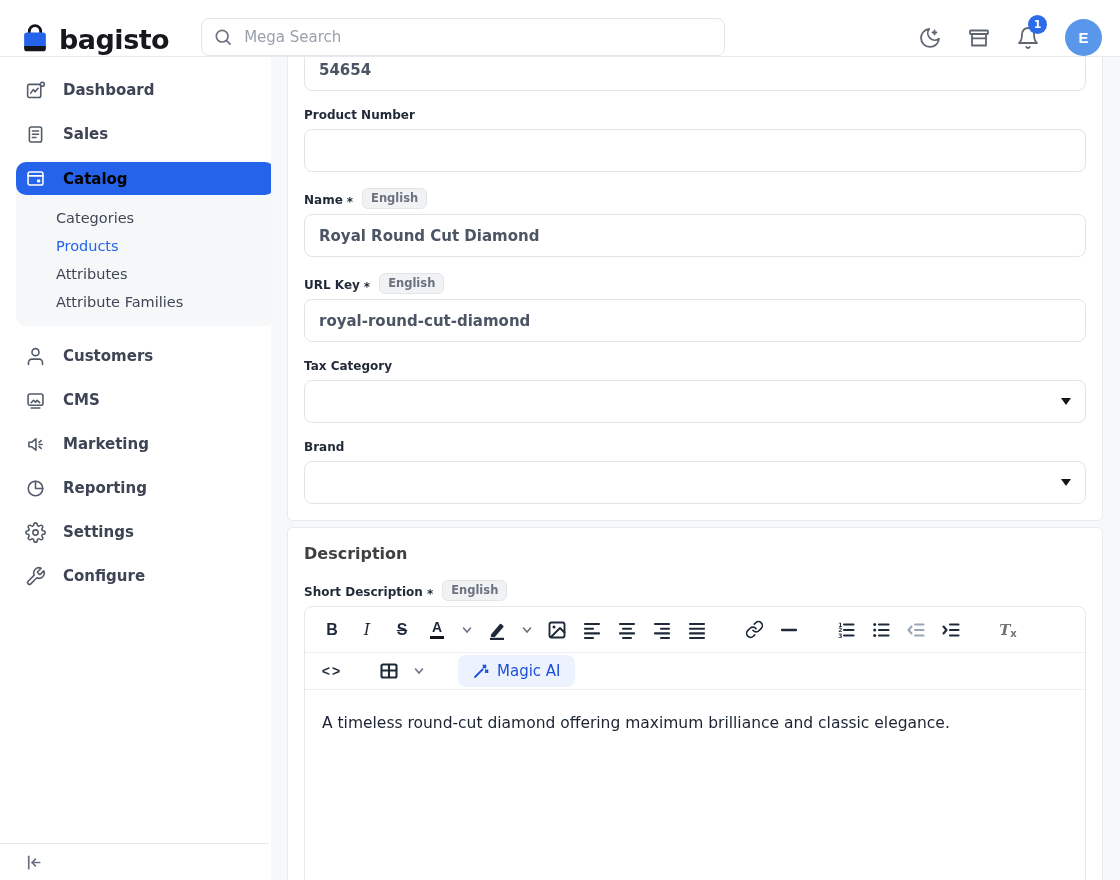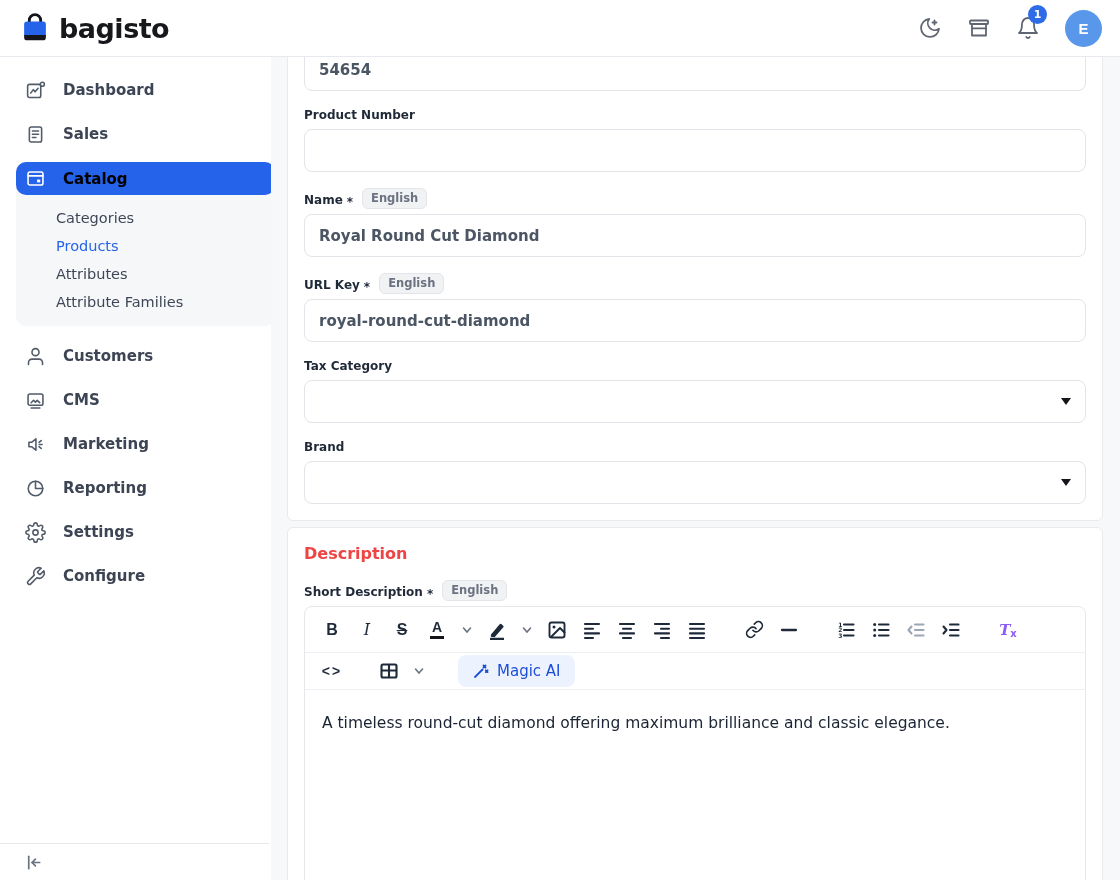--- a/index.html
+++ b/index.html
@@ -1,21 +1,21 @@
 <!DOCTYPE html>
 <html><head>
 <meta charset="utf-8">
 <style>
   * { margin:0; padding:0; box-sizing:border-box; }
   html,body { width:1120px; height:880px; overflow:hidden; background:#f7f8fa;
     font-family:"DejaVu Sans","Liberation Sans",sans-serif; }
 
   
   .header { position:absolute; top:0; left:0; width:1120px; height:57px; background:#fff;
-    border-bottom:1px solid #e7e9ee; display:flex; align-items:center; padding:0 18px; z-index:20; }
+    border-bottom:1px solid #e7e9ee; display:flex; align-items:flex-end; padding:0 18px; z-index:20; }
   .logo { display:flex; align-items:center; gap:7px; cursor:pointer; }
   .logo-text { font-size:27px; font-weight:800; color:#17181c; letter-spacing:-0.5px; }
   .search-wrap { position:relative; margin-left:32px; width:524px; }
   .search-wrap svg { position:absolute; left:12px; top:9px; color:#6b7280; }
   .search-input { width:100%; height:38px; border:1px solid #e3e5ea; border-radius:8px;
     padding:0 12px 0 42px; font-size:15px; color:#374151; outline:none; background:#fff;
     font-family:inherit; }
   .search-input::placeholder { color:#9aa1ab; }
   .header-actions { margin-left:auto; display:flex; align-items:center; gap:25px; }
   .hicon { width:24px; height:24px; color:#5f6672; cursor:pointer; background:none; border:none;
@@ -61,61 +61,68 @@
   .lbl { font-size:12px; font-weight:700; color:#1f2937; line-height:17px; }
   .req { font-size:12px; font-weight:700; color:#1f2937; }
   .locale-badge { margin-left:5px; background:#f1f2f4; border:1px solid #e3e5e9; border-radius:6px;
     padding:2px 8px; font-size:11.5px; font-weight:600; color:#6b7280; line-height:15px; }
   .select-box { position:relative; width:100%; height:43px; border:1px solid #e2e4e9; border-radius:8px;
     background:#fff; margin-bottom:16px; cursor:pointer; }
   .select-caret { position:absolute; right:14px; top:17px; width:0; height:0;
     border-left:5.5px solid transparent; border-right:5.5px solid transparent; border-top:7px solid #14151a; }
   .last { margin-bottom:0; }
 
-  .section-title { font-size:16px; font-weight:700; color:#ef4444; margin-bottom:17px; }
+  .section-title { font-size:16px; font-weight:700; color:#404040; margin-bottom:17px; }
 
   
   .editor { border:1px solid #e5e7eb; border-radius:8px; margin-top:1px; overflow:hidden; background:#fff; }
   .tb-row { display:flex; align-items:center; padding:0 14px; }
   .tb-row1 { height:45px; }
   .tb-row2 { height:37px; border-top:1px solid #edeff2; }
   .tb { width:26px; height:28px; display:flex; align-items:center; justify-content:center;
     color:#1e2a3a; margin-right:9px; background:none; border:none; cursor:pointer; padding:0; }
   .tb-caret { width:16px; margin-right:9px; }
   .gap-l { margin-left:22px; }
   .tb-txt { font-size:16px; font-weight:800; color:#1e2a3a; }
   .tb-italic { font-family:"DejaVu Serif","Liberation Serif",serif; font-style:italic;
     font-weight:500; font-size:16px; color:#1e2a3a; }
   .tb-strike { font-size:16px; font-weight:600; text-decoration:line-through; color:#1e2a3a; }
   .tb-colorA { display:flex; flex-direction:column; align-items:center; line-height:1; }
   .tb-colorA .a { font-size:14px; font-weight:800; color:#1e2a3a; }
   .tb-colorA .bar { width:14px; height:3px; background:#14151a; margin-top:2px; }
   .tb-code { font-size:14px; font-weight:700; letter-spacing:2px; color:#1e2a3a; }
   .tb-clear { font-family:"DejaVu Serif","Liberation Serif",serif; font-style:italic;
-    font-size:15px; font-weight:600; color:#8b5cf6; }
+    font-size:15px; font-weight:600; color:#737373; }
   .tb-clear .sub { font-size:10px; font-style:normal; vertical-align:-2px;
     font-family:"DejaVu Sans","Liberation Sans",sans-serif; }
   .tb.disabled { color:#9aa6b5; cursor:default; }
   .magic-ai { display:flex; align-items:center; gap:8px; background:#edf3fe; color:#1d4ed8;
     border:none; border-radius:8px; padding:7px 14px; font-size:15px; font-weight:500;
     margin-left:22px; cursor:pointer; font-family:inherit; }
   .editor-body { border-top:1px solid #edeff2; padding:22px 17px 16px; min-height:210px;
     font-size:15.5px; color:#1b2433; line-height:1.45; outline:none; }
 </style>
 </head>
 <body>
 
 <div class="header">
   <div class="logo">
     <svg width="34" height="34" viewBox="0 0 36 36">
       <path d="M12 14v-4.2a6 6 0 0 1 12 0V14" fill="none" stroke="#14151a" stroke-width="3"></path>
       <rect x="6.5" y="11" width="23" height="17" rx="3" fill="#2563eb"></rect>
       <path d="M6.5 25.5h23v2.5a3 3 0 0 1-3 3h-17a3 3 0 0 1-3-3z" fill="#14151a"></path>
     </svg>
     <span class="logo-text">bagisto</span>
+  </div>
+  <div class="search-wrap">
+    <svg width="20" height="20" viewBox="0 0 24 24" fill="none" stroke="currentColor" stroke-width="2" stroke-linecap="round">
+      <circle cx="11" cy="11" r="7"></circle>
+        <line x1="16.3" y1="16.3" x2="20.5" y2="20.5"></line>
+    </svg>
+    <input class="search-input" placeholder="Mega Search" style="">
   </div>
   <div class="header-actions">
     <button class="hicon">
       <svg width="24" height="24" viewBox="0 0 24 24" fill="none" stroke="currentColor" stroke-width="1.8" stroke-linecap="round" stroke-linejoin="round">
         <path d="M21 12.79A9 9 0 1 1 11.21 3 7 7 0 0 0 21 12.79z"></path>
         <path d="M16.5 4.5v4M14.5 6.5h4"></path>
       </svg>
     </button>
     <button class="hicon">
       <svg width="24" height="24" viewBox="0 0 24 24" fill="none" stroke="currentColor" stroke-width="1.8" stroke-linecap="round" stroke-linejoin="round">

